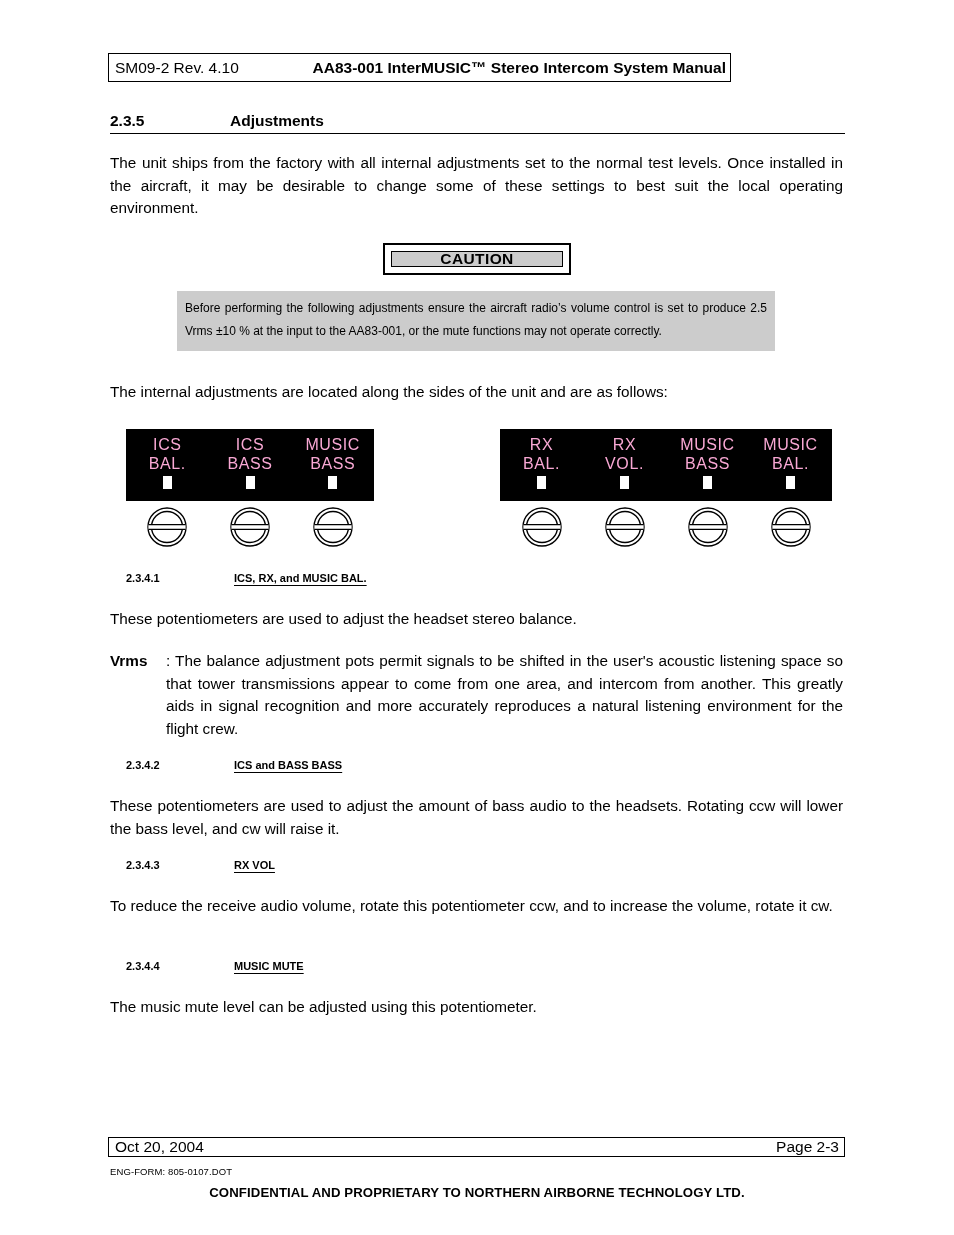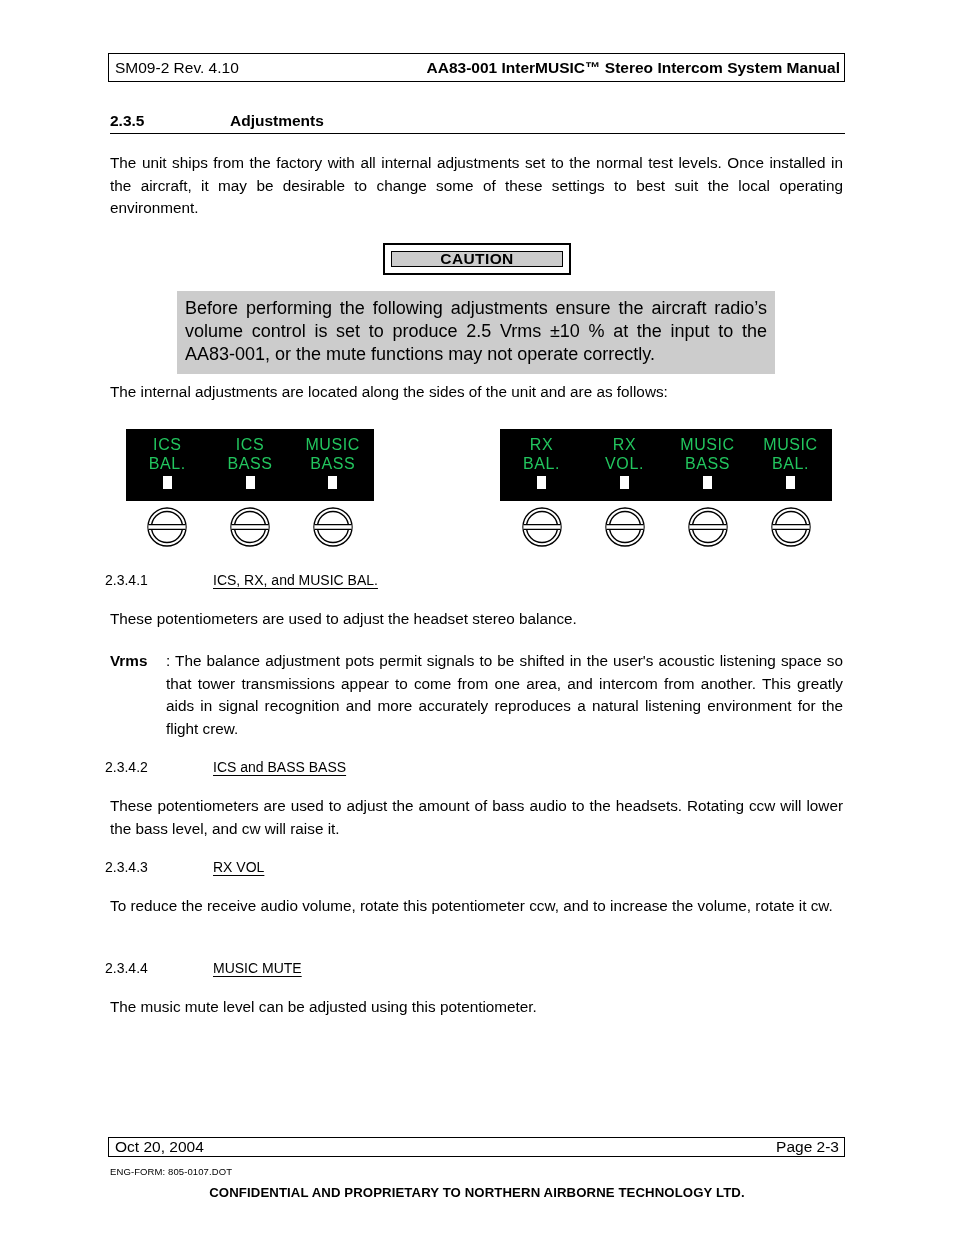--- a/index.html
+++ b/index.html
@@ -21,21 +21,21 @@
     width: 954px;
     height: 1235px;
     overflow: hidden;
   }
 
   
   .header-box {
     position: absolute;
     left: 108px;
     top: 53px;
-    width: 737px;
+    width: 623px;
     height: 29px;
     border: 1.5px solid #000;
     box-sizing: border-box;
   }
   .header-inner {
     position: relative;
     width: 100%;
     height: 100%;
   }
   .header-left {
@@ -111,21 +111,21 @@
   }
 
   .caution-text {
     position: absolute;
     left: 177px;
     top: 291px;
     width: 598px;
     background: #cccccc;
     box-sizing: border-box;
     padding: 6px 8px 8px 8px;
-    font-size: 18px;
+    font-size: 12px;
     line-height: 23px;
     text-align: justify;
     text-justify: inter-word;
   }
 
   
   .panel {
     position: absolute;
     background: #000000;
     display: flex;
@@ -137,21 +137,21 @@
   .panel-right { left: 500px; top: 429px; width: 332px; height: 72px; }
 
   .panel-cell {
     flex: 1 1 0;
     display: flex;
     flex-direction: column;
     align-items: center;
     padding-top: 6px;
   }
   .panel-cell .lbl {
-    color: #22c55e;
+    color: #f9a8d4;
     font-size: 16px;
     line-height: 19px;
     letter-spacing: 0.6px;
     text-align: center;
     white-space: nowrap;
   }
   .panel-cell .hole {
     width: 9px;
     height: 13px;
     background: #ffffff;
@@ -168,23 +168,24 @@
   .pot-row-right { left: 500px; top: 506px; width: 332px; }
   .pot-cell {
     flex: 1 1 0;
     display: flex;
     justify-content: center;
   }
 
   
   .sub-heading {
     position: absolute;
-    left: 105px;
-    font-size: 14px;
-    white-space: nowrap;
+    left: 126px;
+    font-size: 11px;
+    white-space: nowrap;
+    font-weight: bold;
   }
   .sub-heading .u {
     text-decoration: underline;
     text-underline-offset: 3px;
   }
   .sub-heading .num {
     display: inline-block;
     width: 108px;
   }
 

